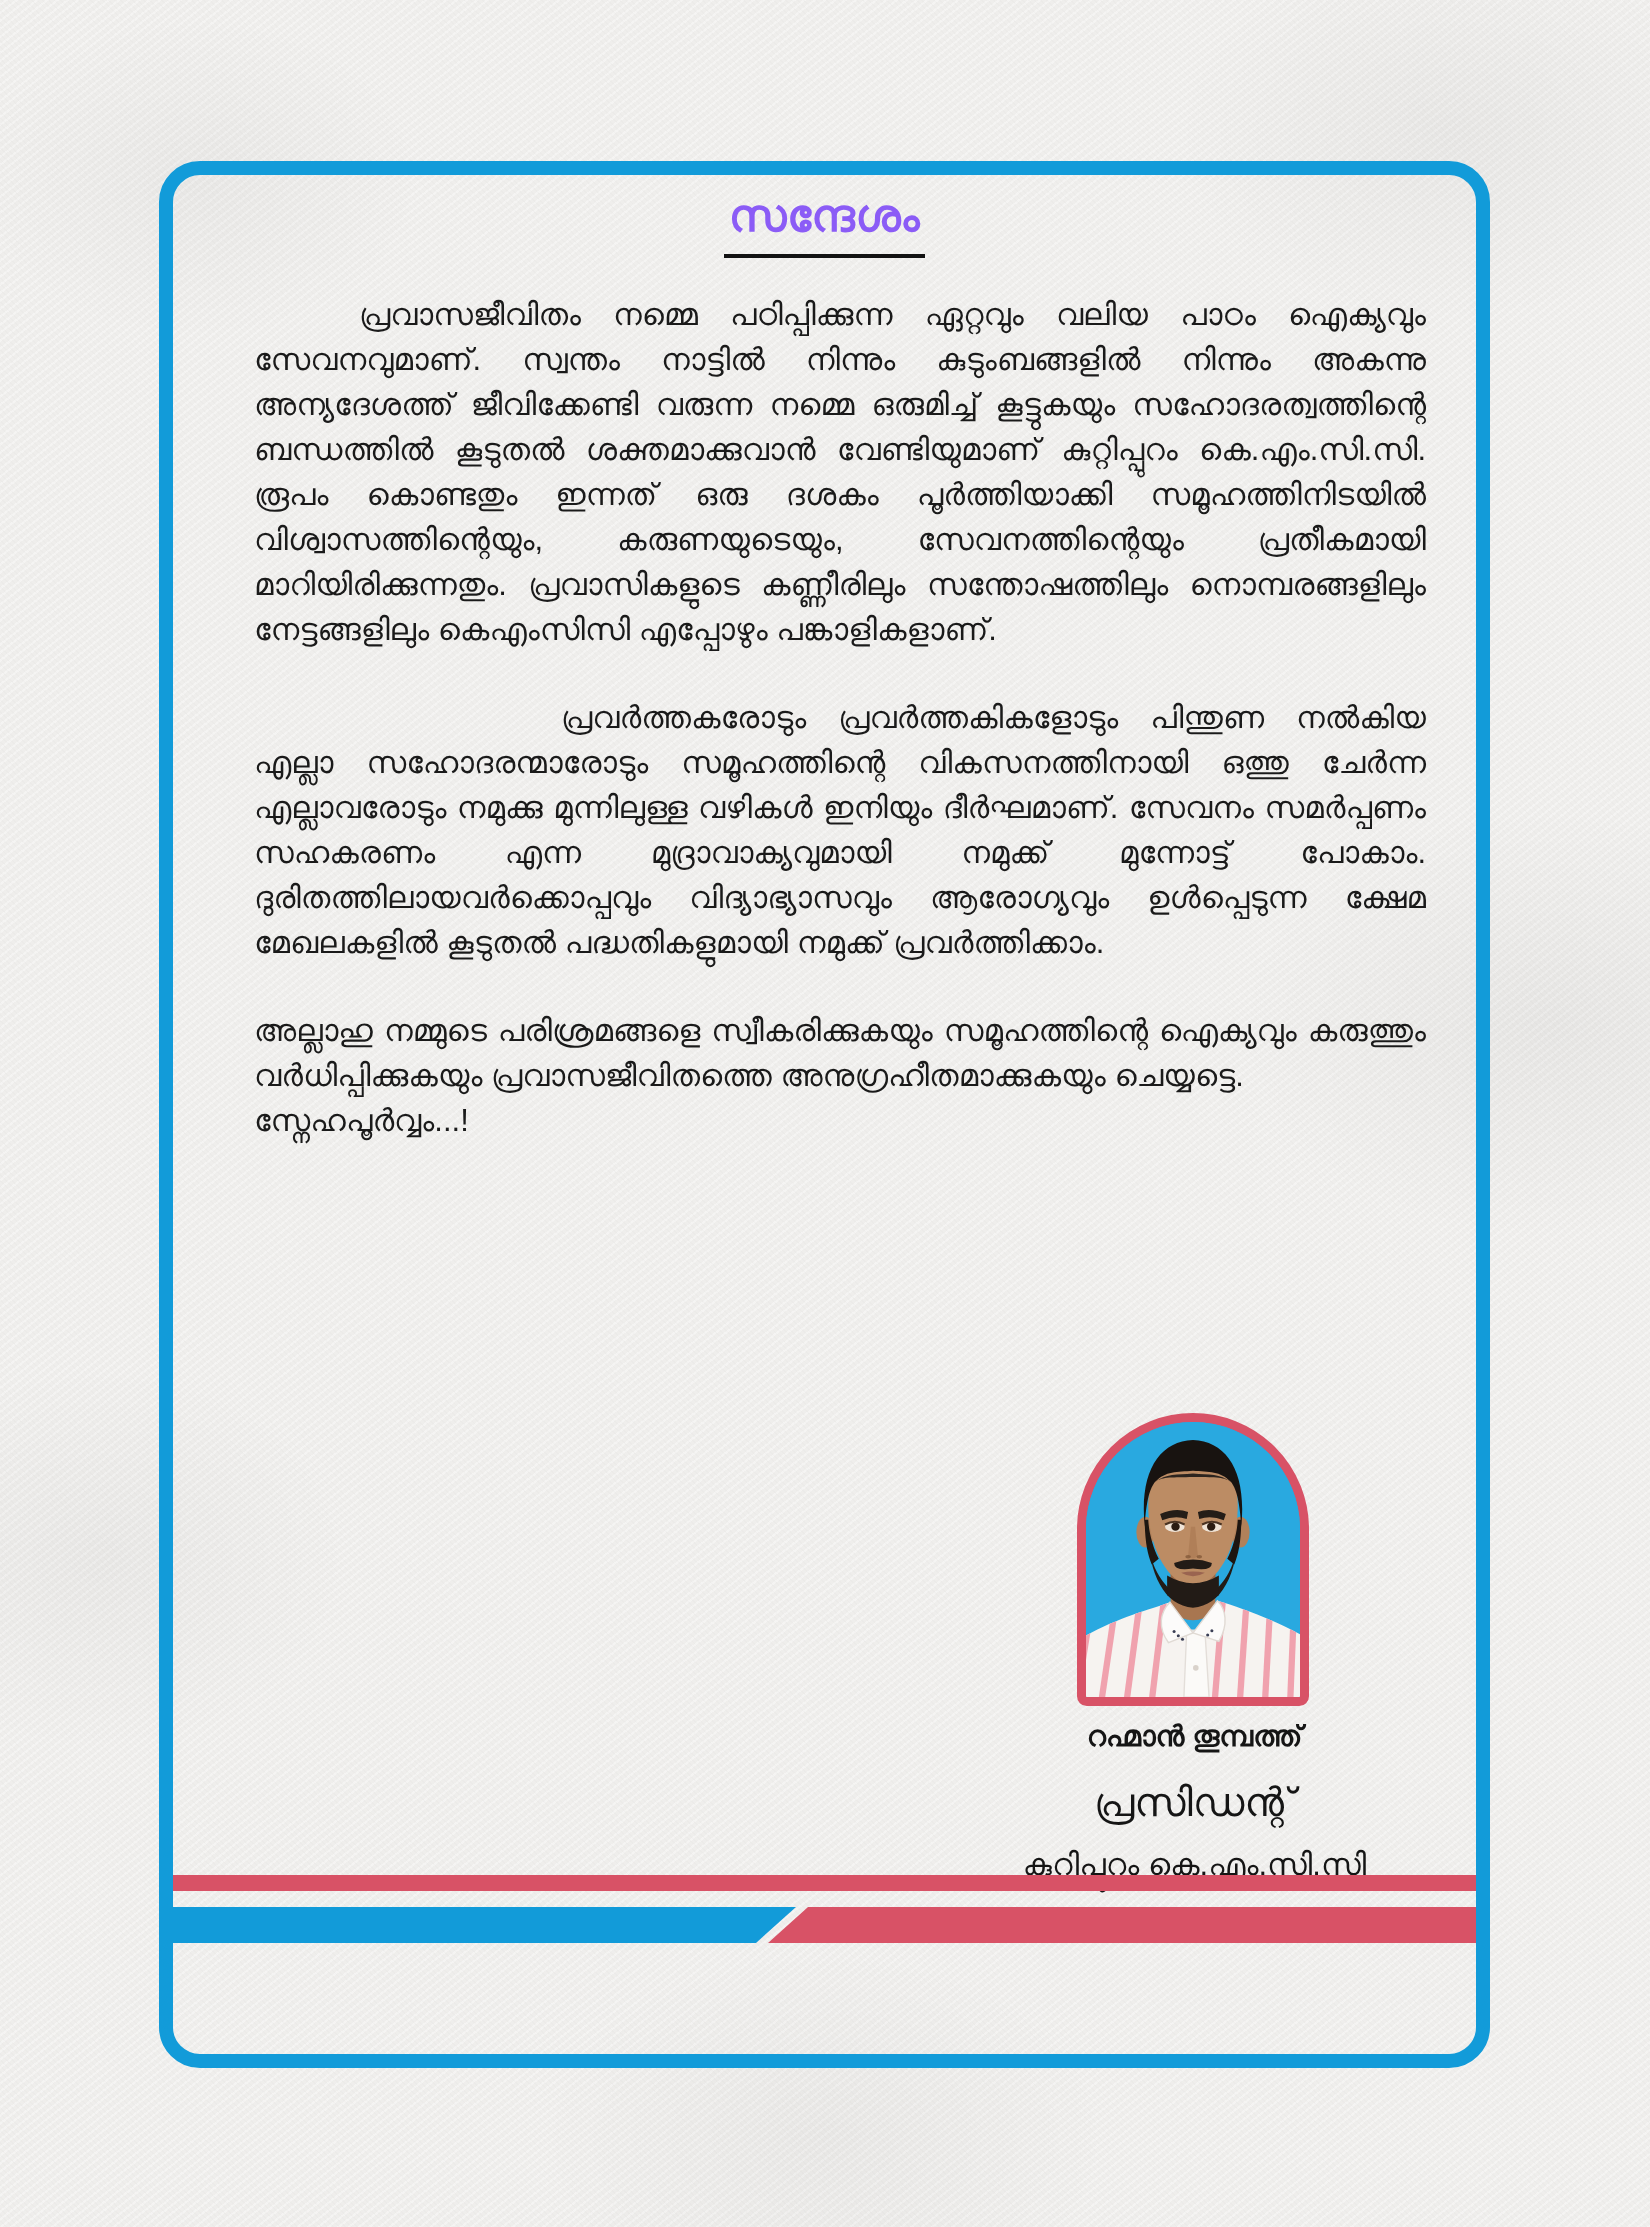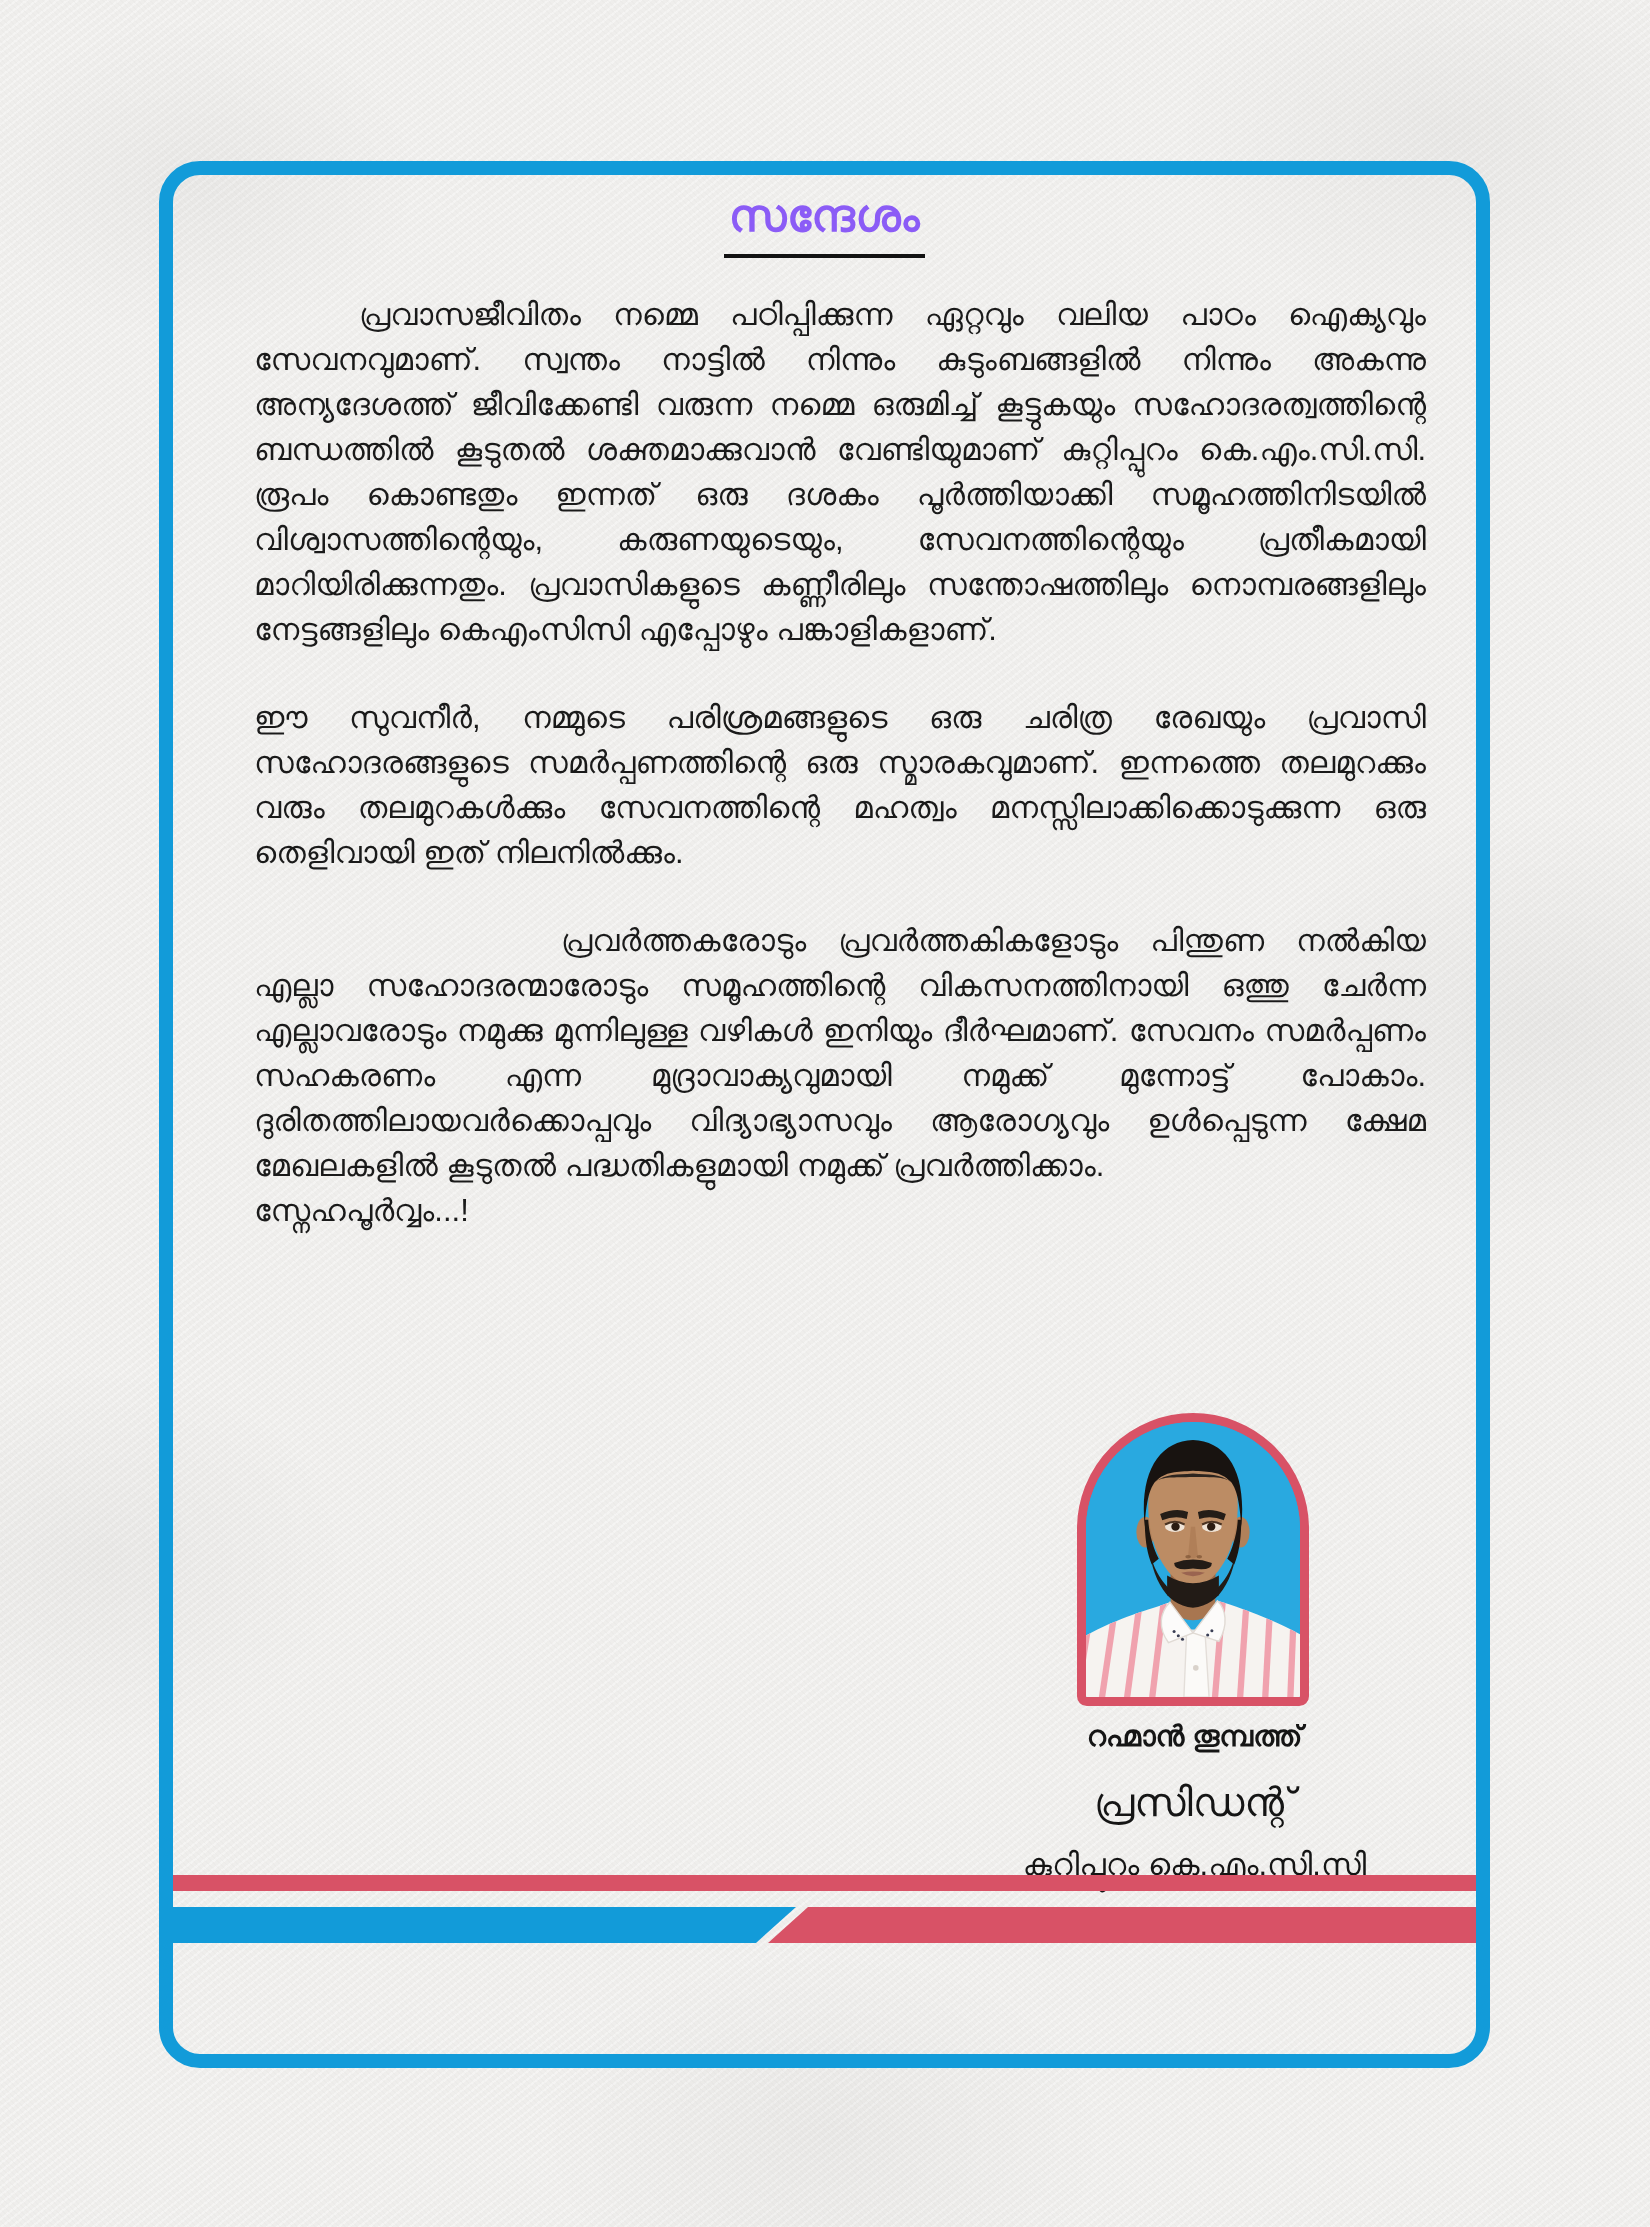--- a/index.html
+++ b/index.html
@@ -60,22 +60,22 @@
 <body>
 
 <div class="card"></div>
 
 <div class="title-wrap">
   <span class="title">സന്ദേശം</span>
 </div>
 
 <div class="body-text">
   <p class="indent-small">പ്രവാസജീവിതം നമ്മെ പഠിപ്പിക്കുന്ന ഏറ്റവും വലിയ പാഠം ഐക്യവും സേവനവുമാണ്. സ്വന്തം നാട്ടിൽ നിന്നും കുടുംബങ്ങളിൽ നിന്നും അകന്നു അന്യദേശത്ത് ജീവിക്കേണ്ടി വരുന്ന  നമ്മെ ഒരുമിച്ച് കൂട്ടുകയും സഹോദരത്വത്തിന്റെ ബന്ധത്തിൽ കൂടുതൽ ശക്തമാക്കുവാൻ വേണ്ടിയുമാണ് കുറ്റിപ്പുറം കെ.എം.സി.സി. രൂപം കൊണ്ടതും ഇന്നത് ഒരു ദശകം പൂർത്തിയാക്കി സമൂഹത്തിനിടയിൽ വിശ്വാസത്തിന്റെയും, കരുണയുടെയും, സേവനത്തിന്റെയും പ്രതീകമായി മാറിയിരിക്കുന്നതും. പ്രവാസികളുടെ കണ്ണീരിലും സന്തോഷത്തിലും നൊമ്പരങ്ങളിലും നേട്ടങ്ങളിലും കെഎംസിസി എപ്പോഴും പങ്കാളികളാണ്.</p>
-  <p>ഈ സുവനീർ, നമ്മുടെ പരിശ്രമങ്ങളുടെ ഒരു ചരിത്ര രേഖയും പ്രവാസി സഹോദരങ്ങളുടെ സമർപ്പണത്തിന്റെ ഒരു സ്മാരകവുമാണ്. ഇന്നത്തെ തലമുറക്കും വരും തലമുറകൾക്കും സേവനത്തിന്റെ മഹത്വം മനസ്സിലാക്കിക്കൊടുക്കുന്ന ഒരു തെളിവായി ഇത് നിലനിൽക്കും.</p>
   <p class="indent-large">പ്രവർത്തകരോടും പ്രവർത്തകികളോടും പിന്തുണ നൽകിയ എല്ലാ സഹോദരന്മാരോടും സമൂഹത്തിന്റെ വികസനത്തിനായി ഒത്തു ചേർന്ന എല്ലാവരോടും നമുക്കു മുന്നിലുള്ള വഴികൾ ഇനിയും ദീർഘമാണ്. സേവനം സമർപ്പണം സഹകരണം എന്ന മുദ്രാവാക്യവുമായി നമുക്ക് മുന്നോട്ട് പോകാം. ദുരിതത്തിലായവർക്കൊപ്പവും വിദ്യാഭ്യാസവും ആരോഗ്യവും ഉൾപ്പെടുന്ന ക്ഷേമ മേഖലകളിൽ കൂടുതൽ പദ്ധതികളുമായി നമുക്ക് പ്രവർത്തിക്കാം.</p>
+  <p>അല്ലാഹു നമ്മുടെ പരിശ്രമങ്ങളെ സ്വീകരിക്കുകയും സമൂഹത്തിന്റെ ഐക്യവും കരുത്തും വർധിപ്പിക്കുകയും പ്രവാസജീവിതത്തെ അനുഗ്രഹീതമാക്കുകയും ചെയ്യട്ടെ.</p>
   <p class="closing">സ്നേഹപൂർവ്വം...!</p>
 </div>
 
 <div class="photo-frame">
   <svg viewBox="0 0 306 394" preserveAspectRatio="xMidYMid slice" xmlns="http://www.w3.org/2000/svg">
 
     <rect x="0" y="0" width="306" height="394" fill="#29a9e0"></rect>
 
     <path d="M 121 200 L 121 272 Q 153 296 185 272 L 185 200 Z" fill="#a87650"></path>
     <path d="M 121 210 Q 153 238 185 210 L 185 240 Q 153 262 121 240 Z" fill="#8f5f3e" opacity="0.55"></path>

